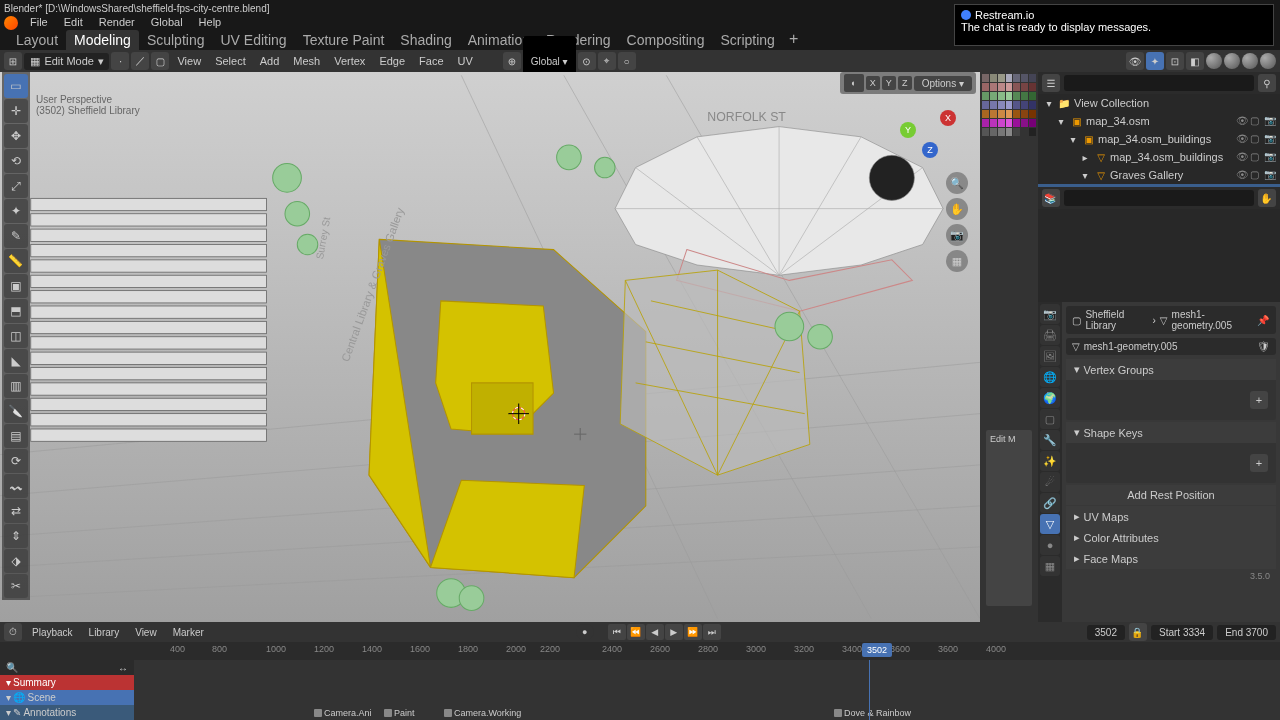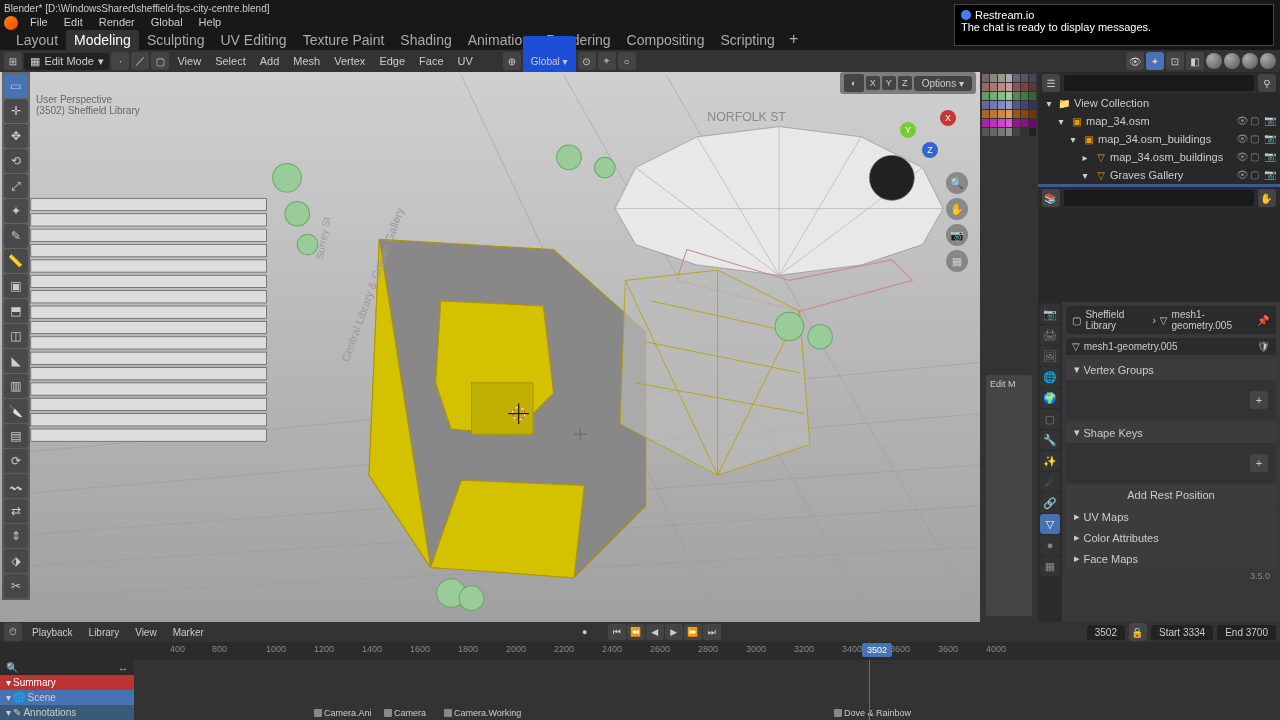--- a/index.html
+++ b/index.html
@@ -13,21 +13,21 @@
 
 .workspace-tabs { height: 18px; background: #181818; display: flex; align-items: flex-end; padding-left: 8px; }
 .workspace-tab { color: #aaa; font-size: 14px; padding: 2px 8px; cursor: pointer; border-radius: 3px 3px 0 0; }
 .workspace-tab.active { background: #333; color: #fff; }
 .workspace-add { color: #aaa; padding: 2px 6px; cursor: pointer; }
 
 .toolbar { height: 22px; background: #333; display: flex; align-items: center; padding: 0 4px; gap: 2px; }
 .toolbar-icon { width: 18px; height: 18px; background: #444; border-radius: 3px; display: inline-flex; align-items: center; justify-content: center; color: #ccc; font-size: 10px; }
 .mode-select { background: #222; color: #ccc; font-size: 11px; padding: 2px 6px; border-radius: 3px; display: flex; align-items: center; gap: 4px; }
 .toolbar-text { color: #ccc; font-size: 11px; padding: 0 6px; cursor: pointer; }
-.toolbar-dropdown { background: #1d4ed8; color: #ccc; font-size: 10px; padding: 20px 8px; border-radius: 3px; }
+.toolbar-dropdown { background: #000000; color: #ccc; font-size: 10px; padding: 20px 8px; border-radius: 3px; }
 .toolbar-sphere { width: 16px; height: 16px; border-radius: 50%; background: radial-gradient(circle at 30% 30%, #aaa, #555); }
 
 .main-area { display: flex; height: 550px; }
 
 .left-tools { width: 28px; background: #333a; display: flex; flex-direction: column; gap: 1px; padding: 2px; position: absolute; left: 2px; top: 72px; z-index: 10; }
 .tool-btn { width: 24px; height: 24px; background: #444c; border-radius: 3px; display: flex; align-items: center; justify-content: center; color: #ccc; font-size: 12px; cursor: pointer; }
 .tool-btn.active { background: #4772b3; }
 
 .viewport { flex: 1; position: relative; background: linear-gradient(180deg, #d0d0d0 0%, #b8b8b8 50%, #a0a0a0 100%); overflow: hidden; }
 
@@ -344,21 +344,21 @@
           <div class="palette-cell" style="background:#818"></div>
           <div class="palette-cell" style="background:#707"></div>
         <div class="palette-cell" style="background:#555"></div>
           <div class="palette-cell" style="background:#666"></div>
           <div class="palette-cell" style="background:#777"></div>
           <div class="palette-cell" style="background:#888"></div>
           <div class="palette-cell" style="background:#444"></div>
           <div class="palette-cell" style="background:#333"></div>
           <div class="palette-cell" style="background:#222"></div>
       </div>
-      <div style="position:absolute;bottom:6px;left:6px;right:6px;height:241px;background:#444;border-radius:2px">
+      <div style="position:absolute;bottom:16px;left:6px;right:6px;height:176px;background:#444;border-radius:2px">
         <div style="position:absolute;top:4px;left:4px;color:#ccc;font-size:9px">Edit M</div>
       </div>
     </div>
 
     <div class="outliner-panel">
       <div class="outliner-header">
         <span class="toolbar-icon">☰</span>
         <div class="outliner-search"></div>
         <span class="toolbar-icon">⚲</span>
       </div>
@@ -523,21 +523,21 @@
   </div>
   <div class="timeline-ruler">
     <span class="ruler-tick" style="left:170px">400</span>
     <span class="ruler-tick" style="left:212px">800</span>
     <span class="ruler-tick" style="left:266px">1000</span>
     <span class="ruler-tick" style="left:314px">1200</span>
     <span class="ruler-tick" style="left:362px">1400</span>
     <span class="ruler-tick" style="left:410px">1600</span>
     <span class="ruler-tick" style="left:458px">1800</span>
     <span class="ruler-tick" style="left:506px">2000</span>
-    <span class="ruler-tick" style="left:554px">2200</span>
+    <span class="ruler-tick" style="left:540px">2200</span>
     <span class="ruler-tick" style="left:602px">2400</span>
     <span class="ruler-tick" style="left:650px">2600</span>
     <span class="ruler-tick" style="left:698px">2800</span>
     <span class="ruler-tick" style="left:746px">3000</span>
     <span class="ruler-tick" style="left:794px">3200</span>
     <span class="ruler-tick" style="left:842px">3400</span>
     <span class="ruler-tick" style="left:890px">3600</span>
     <span class="ruler-tick" style="left:938px">3600</span>
     <span class="ruler-tick" style="left:986px">4000</span>
     <div class="playhead" style="left:862px">
@@ -569,21 +569,21 @@
       </div>
 
   </div>
   <div class="dope-tracks">
     <div class="marker" style="left:180px;bottom:4px">
         <span class="marker-icon"></span>
         <span>Camera.Ani</span>
       </div>
     <div class="marker" style="left:250px;bottom:4px">
         <span class="marker-icon"></span>
-        <span>Camera</span>
+        <span>Paint</span>
       </div>
     <div class="marker" style="left:310px;bottom:4px">
         <span class="marker-icon"></span>
         <span>Camera.Working</span>
       </div>
     <div class="marker" style="left:700px;bottom:4px">
         <span class="marker-icon"></span>
         <span>Dove &amp; Rainbow</span>
       </div>
     <div style="position:absolute;left:735px;top:0;bottom:0;width:1px;background:#4772b3"></div>

